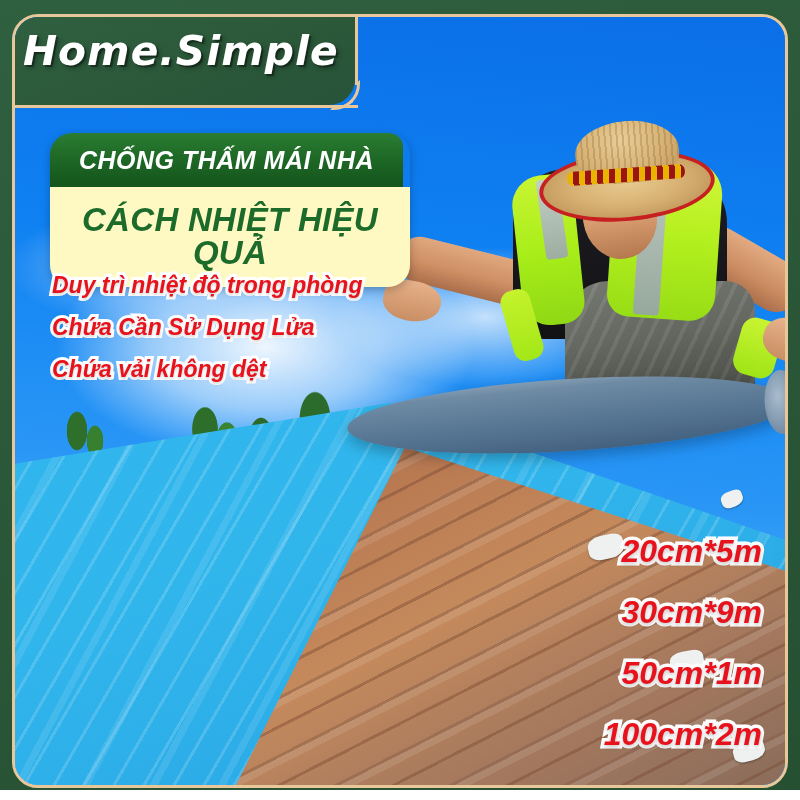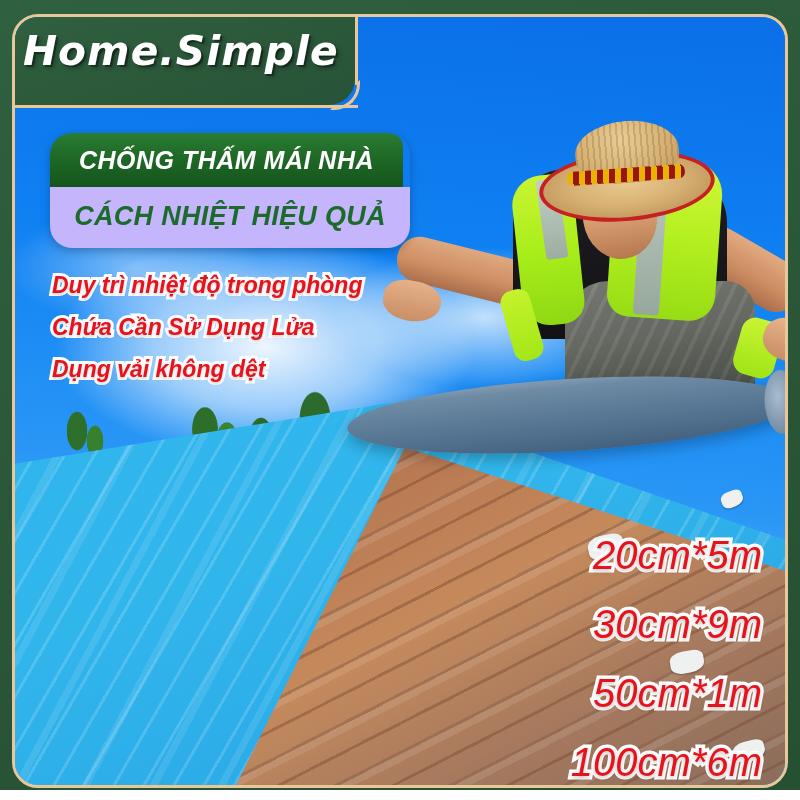--- a/index.html
+++ b/index.html
@@ -318,23 +318,23 @@
     font-style: italic;
     text-align: center;
     letter-spacing: .5px;
     padding: 15px 8px 14px 8px;
     line-height: 1;
     border-radius: 14px 14px 0 0;
     width: 353px;
     box-sizing: border-box;
   }
   .banner-white {
-    background: #c4b5fd;
+    background: #fef9c3;
     color: #1d6b2b;
-    font-size: 27px;
+    font-size: 33px;
     font-weight: 700;
     font-style: italic;
     text-align: center;
     letter-spacing: .3px;
     padding: 16px 8px 18px 8px;
     line-height: 1;
     border-radius: 0 0 16px 16px;
   }
 
   
@@ -357,22 +357,22 @@
   }
 
   
   .sizes {
     position: absolute;
     right: 38px; top: 535px;
     z-index: 20;
     text-align: right;
   }
   .size {
-    font-size: 40px;
-    font-weight: 400;
+    font-size: 32px;
+    font-weight: 700;
     font-style: italic;
     color: #e8121c;
     line-height: 1;
     margin-bottom: 29px;
     -webkit-text-stroke: 7px #ffffff;
     paint-order: stroke fill;
     text-shadow: 0 2px 4px rgba(0,0,0,.25);
     white-space: nowrap;
   }
   .size:last-child { margin-bottom: 0; }
@@ -432,23 +432,23 @@
   <div class="logo">Home.Simple</div>
 
   <div class="banner">
     <div class="banner-green">CHỐNG THẤM MÁI NHÀ</div>
     <div class="banner-white">CÁCH NHIỆT HIỆU QUẢ</div>
   </div>
 
   <div class="features">
     <div class="feature">Duy trì nhiệt độ trong phòng</div>
     <div class="feature">Chứa Cần Sử Dụng Lửa</div>
-    <div class="feature">Dụng vải không dệt</div>
+    <div class="feature">Chứa vải không dệt</div>
   </div>
 
   <div class="sizes">
     <div class="size">20cm*5m</div>
     <div class="size">30cm*9m</div>
     <div class="size">50cm*1m</div>
-    <div class="size">100cm*6m</div>
+    <div class="size">100cm*2m</div>
   </div>
 
 </div>
 
 </body></html>

